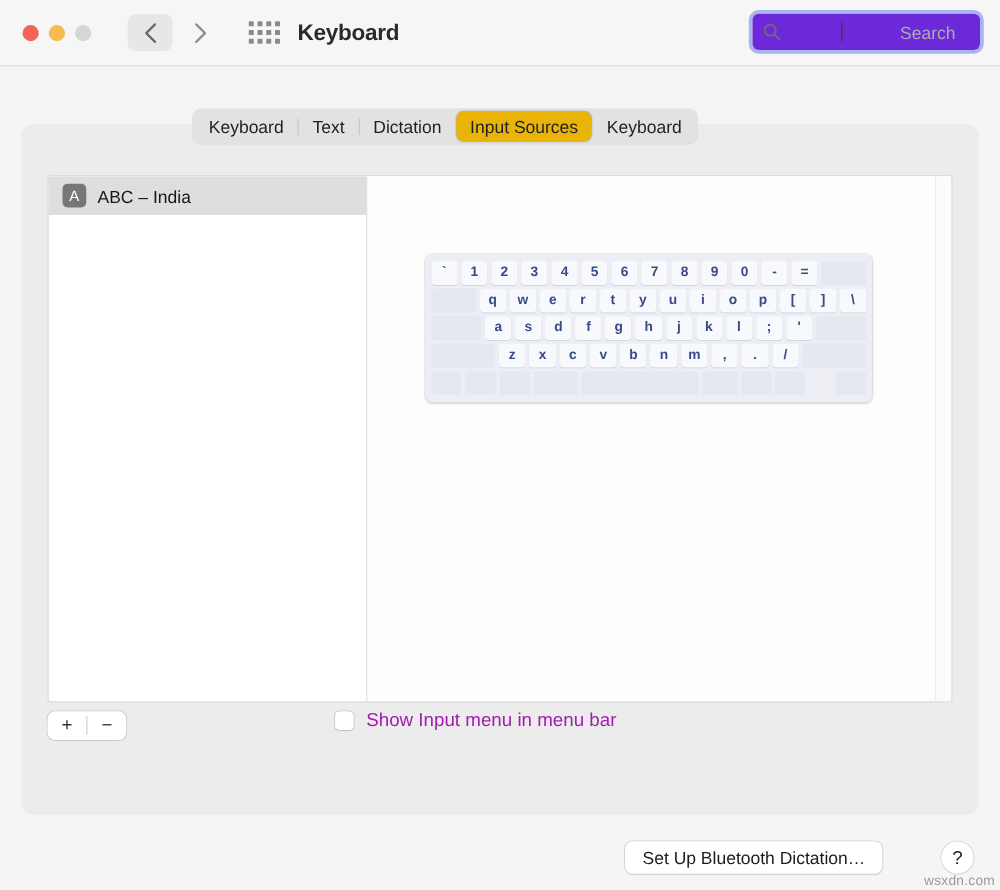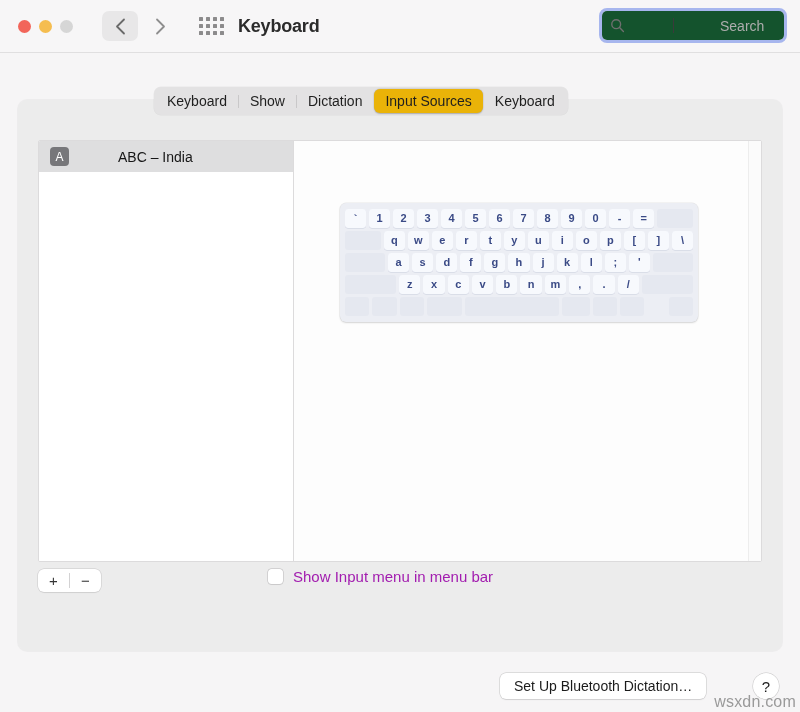--- a/index.html
+++ b/index.html
@@ -98,21 +98,21 @@
     position: absolute;
     inset: 0;
     border-radius: 8px;
     border: 3px solid #a7b6ee;
     background: #ffffff;
   }
   #search-inner {
     position: absolute;
     inset: 3px;
     border-radius: 5px;
-    background: #14532d;
+    background: #6d28d9;
     display: flex;
     align-items: center;
     padding-left: 8px;
     overflow: hidden;
     gap: 45px;
   }
   #search-icon { flex: 0 0 auto; margin-right: 3px; display: block; }
   #search-caret {
     width: 1px; height: 15px;
     background: #3a3a3a;
@@ -201,21 +201,20 @@
     background: #77777a;
     color: #ffffff;
     font-size: 12px;
     display: flex;
     align-items: center;
     justify-content: center;
   }
   .source-label {
     font-size: 14px;
     color: #161616;
-    margin-left: 40px;
   }
 
   #preview-pane {
     position: relative;
     flex: 1 1 auto;
     background: #fdfdfd;
   }
   #preview-scrollgutter {
     position: absolute;
     right: 0; top: 0;
@@ -350,21 +349,21 @@
     display: flex;
     align-items: center;
     justify-content: center;
     font-size: 15px;
     color: #1b1b1b;
   }
 
   #watermark {
     position: absolute;
     right: 4px; bottom: 1px;
-    font-size: 16px;
+    font-size: 11px;
     color: #9a9a9a;
     letter-spacing: 0.2px;
   }
 </style>
 </head>
 <body>
 
 <div id="window">
 
   <div id="toolbar">
@@ -414,21 +413,21 @@
         </svg>
         <span id="search-caret"></span>
         <span id="search-placeholder">Search</span>
       </div>
     </div>
   </div>
 
   <div id="tabbar">
     <div class="tab">Keyboard</div>
     <div class="tab-sep"></div>
-    <div class="tab">Show</div>
+    <div class="tab">Text</div>
     <div class="tab-sep"></div>
     <div class="tab">Dictation</div>
     <div class="tab-sep hidden"></div>
     <div class="tab selected">Input Sources</div>
     <div class="tab-sep hidden"></div>
     <div class="tab">Keyboard</div>
   </div>
 
   <div id="panel">
 

